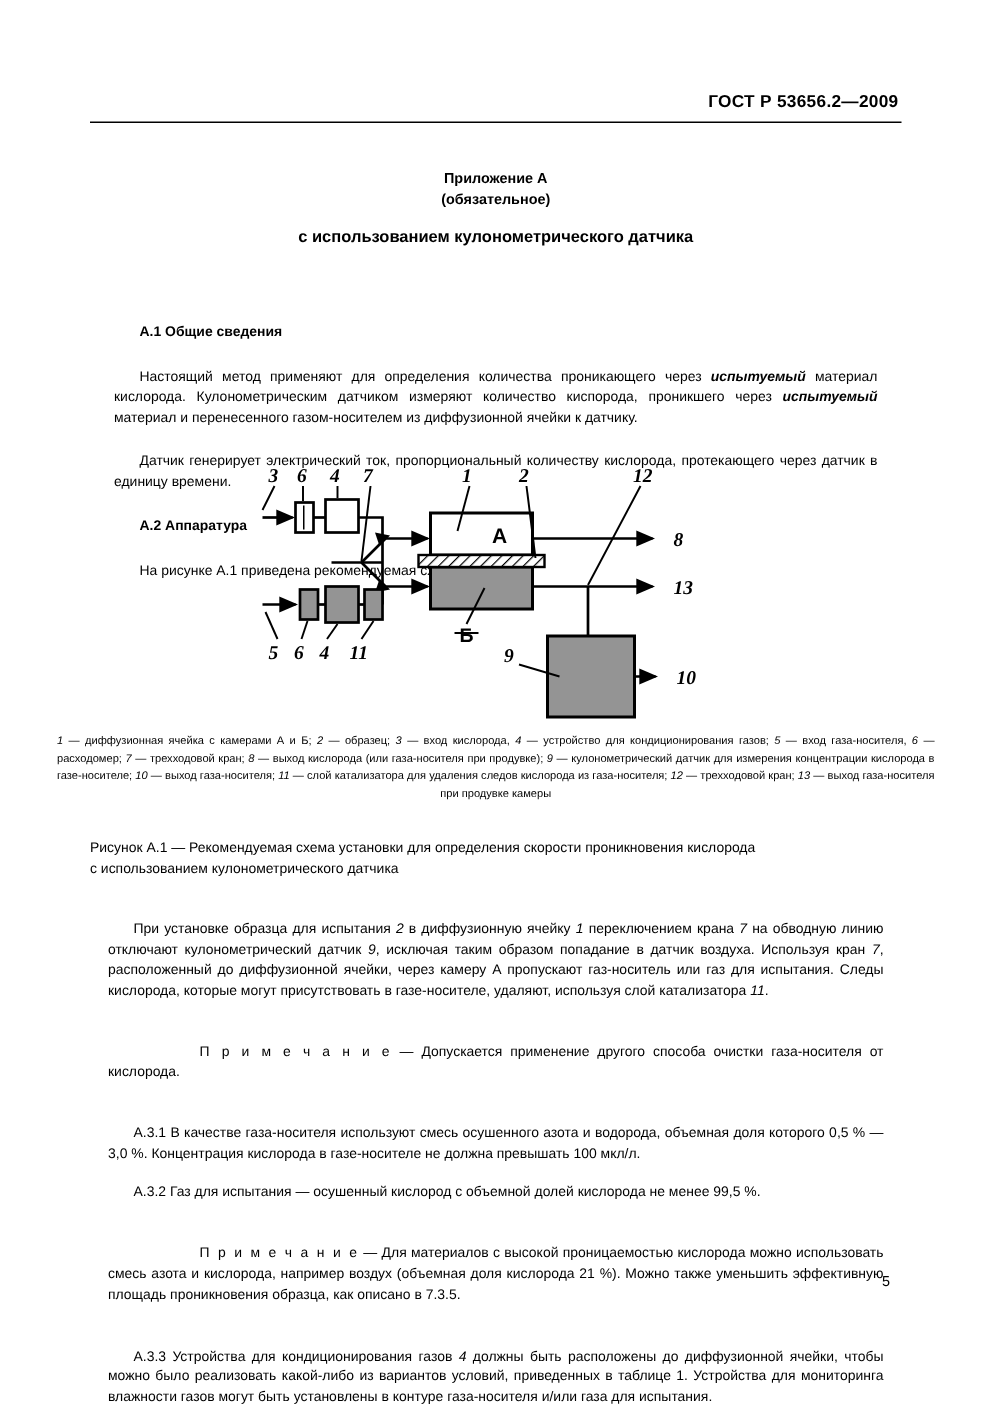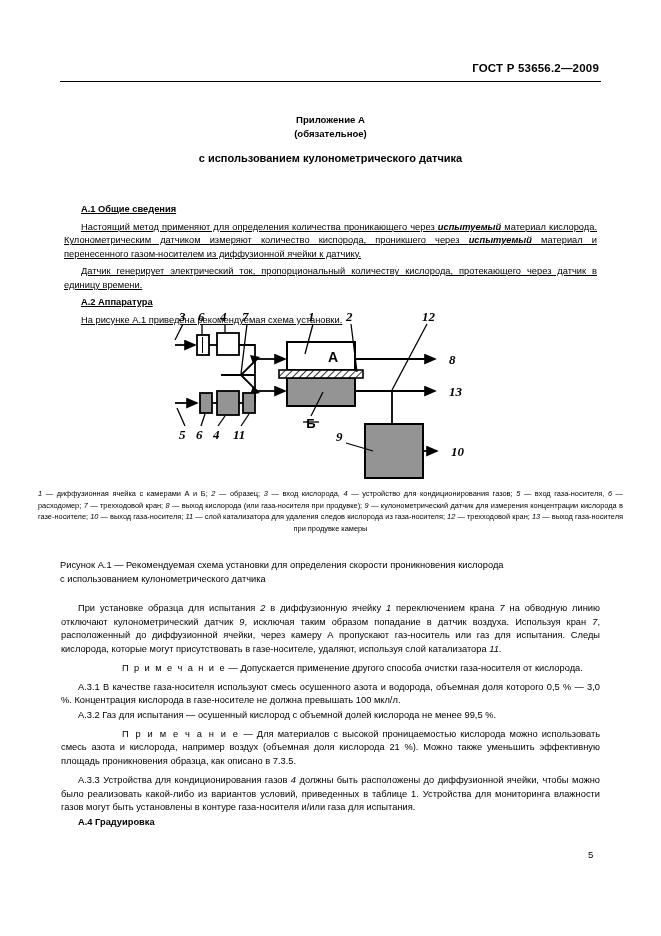--- a/index.html
+++ b/index.html
@@ -66,21 +66,21 @@
   
   .content {
     position: absolute;
     top: 199px;
     left: 60px;
     width: 541px;
     font-size: 9.3px;
     line-height: 13.55px;
     text-align: justify;
   }
-  .content p { margin: 4px; text-decoration: underline; }
+  .content p { margin: 16px; }
   .sec-head {
     font-weight: bold;
     text-indent: 17px;
     margin: 0;
   }
   .para { text-indent: 17px; }
   .note { text-indent: 17px; }
   .note-lead { letter-spacing: 1.4px; padding-left: 44px; }
   .ital { font-style: italic; font-weight: bold; }
   .it { font-style: italic; }
@@ -120,21 +120,21 @@
 
   .content-2 {
     position: absolute;
     top: 601px;
     left: 60px;
     width: 541px;
     font-size: 9.3px;
     line-height: 13.55px;
     text-align: justify;
   }
-  .content-2 p { margin: 1px; }
+  .content-2 p { margin: 12px; }
 
   .page-num {
     position: absolute;
     left: 588px;
     top: 849px;
     font-size: 9.6px;
   }
 </style>
 </head>
 <body>

